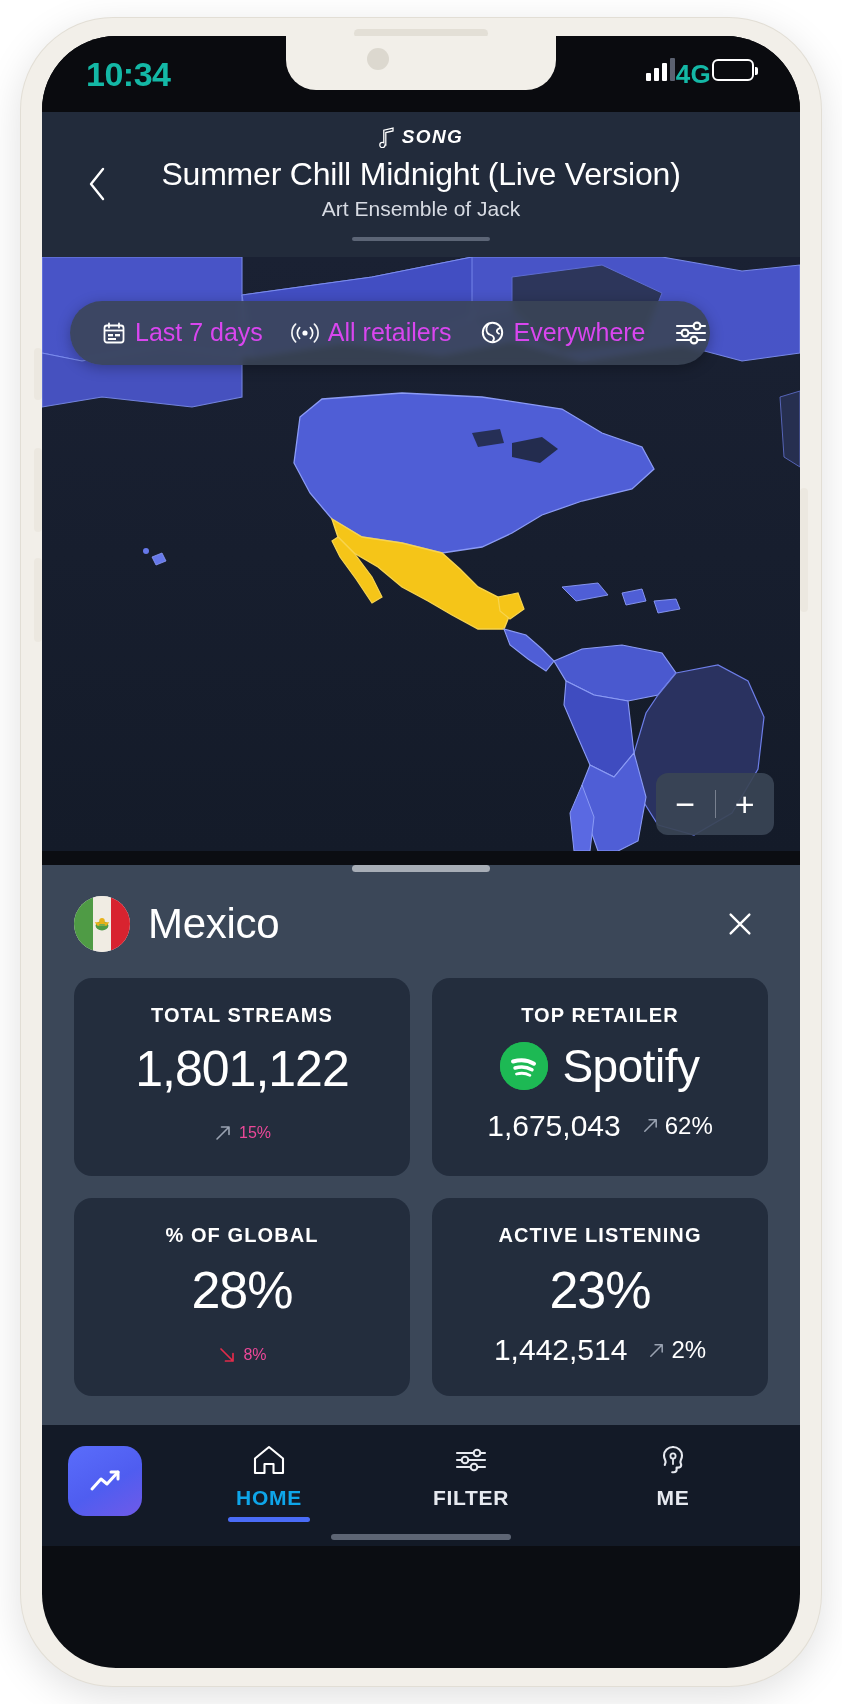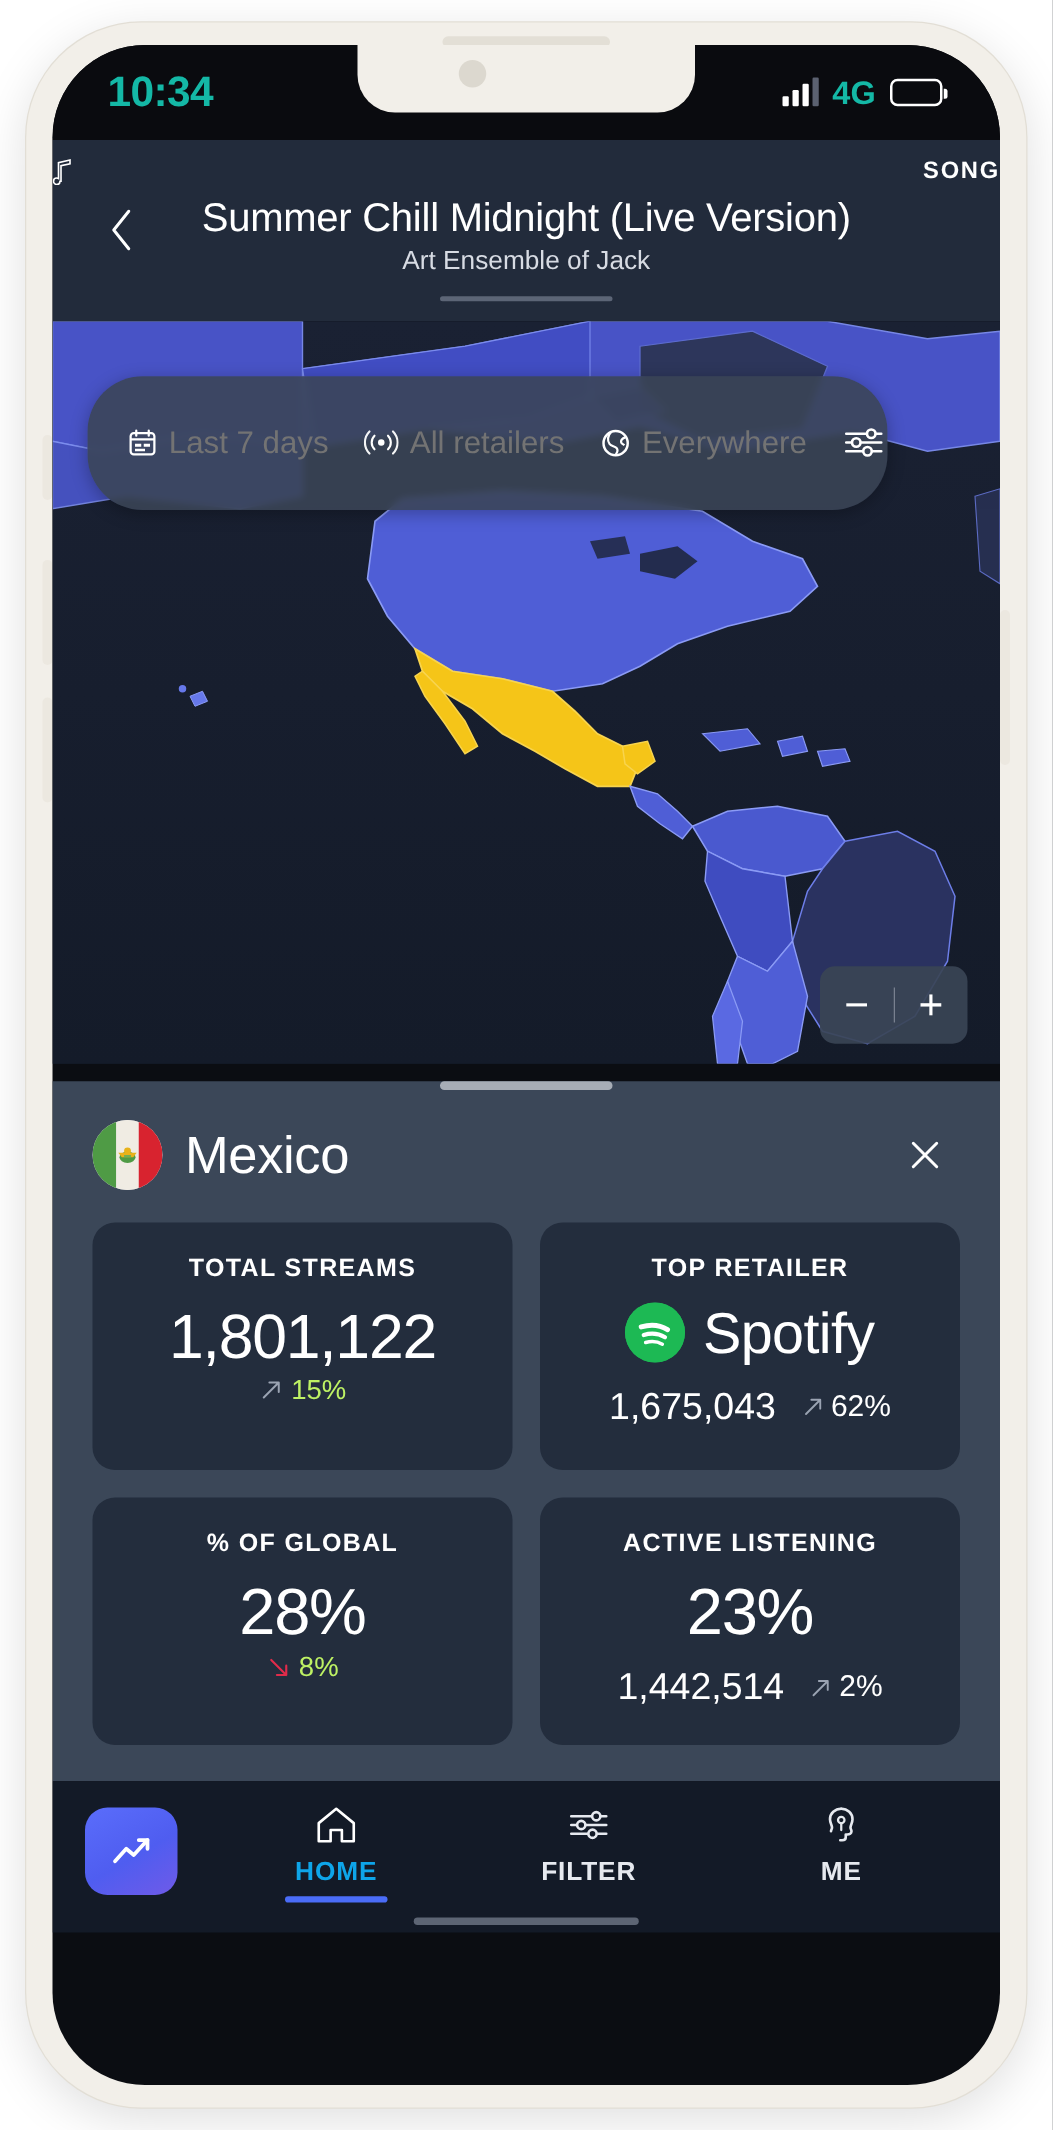--- a/index.html
+++ b/index.html
@@ -39,21 +39,21 @@
     overflow:hidden;
   }
 
   
   .statusbar {
     position:relative; height:76px; background:#0a0b0f;
     display:flex; align-items:center; justify-content:space-between;
     padding:0 46px 0 44px; color:#14b8a6;
   }
   .status-time { font-size:34px; font-weight:700; letter-spacing:-.5px; }
-  .status-right { display:flex; align-items:center; gap:11px; }
+  .status-right { display:flex; align-items:flex-start; gap:1px; }
   .sig-bars { display:flex; align-items:flex-end; gap:3px; height:22px; }
   .sig-bars i { display:block; width:5px; background:#fff; border-radius:1px; }
   .sig-bars i:nth-child(1){ height:8px; }
   .sig-bars i:nth-child(2){ height:13px; }
   .sig-bars i:nth-child(3){ height:18px; }
   .sig-bars i:nth-child(4){ height:23px; background:#5b6170; }
   .net-label { font-size:26px; font-weight:700; letter-spacing:.3px; }
   .battery {
     position:relative; width:42px; height:22px;
     border:2.5px solid #fff; border-radius:6px; padding:2px;
@@ -75,22 +75,22 @@
     width:22px; height:22px; border-radius:50%;
     background:#dcd8cf;
   }
 
   
   .app-header {
     position:relative; background:#222b3b;
     padding:14px 0 16px; color:#fff; text-align:center;
   }
   .song-kicker {
-    display:flex; align-items:center; justify-content:space-between; gap:7px;
-    font-size:19px; font-weight:700; letter-spacing:1.4px;
+    display:flex; align-items:center; justify-content:center; gap:7px;
+    font-size:19px; font-weight:700; letter-spacing:1.4px;font-style:italic;
   }
   .song-title {
     margin-top:8px; font-size:32px; font-weight:400; letter-spacing:-.2px;
     padding:0 72px; line-height:1.15;
   }
   .song-artist { margin-top:4px; font-size:21px; color:#d7dbe3; font-weight:400; }
   .back-chevron {
     position:absolute; left:38px; top:50%; transform:translateY(-50%);
     width:34px; height:34px; display:flex; align-items:center; justify-content:center;
   }
@@ -98,26 +98,26 @@
     width:138px; height:4px; border-radius:3px; background:#5c6576;
     margin:16px auto 0;
   }
 
   
   .map-wrap { position:relative; height:594px; background:#151c2b; overflow:hidden; }
   .map-svg { position:absolute; left:0; top:0; width:758px; height:594px; display:block; }
 
   
   .filter-bar {
-    position:absolute; left:28px; top:44px; width:640px; height:107px;
+    position:absolute; left:28px; top:44px; width:640px; height:64px;
     background:rgba(58,68,85,.88);
     border-radius:44px;
     display:flex; align-items:center; gap:28px;
     padding:0 26px 0 32px;
-    color:#737373;
+    color:#d946ef;
     backdrop-filter:blur(3px);
     box-shadow:0 3px 14px rgba(0,0,0,.28);
   }
   .filter-chip { display:flex; align-items:center; gap:9px; font-size:25px; white-space:nowrap; }
   .filter-settings { margin-left:auto; display:flex; align-items:center; }
 
   
   .map-zoom {
     position:absolute; right:26px; bottom:16px;
     width:118px; height:62px;
@@ -177,22 +177,22 @@
   }
   .card-label {
     font-size:20px; font-weight:700; letter-spacing:1.1px; color:#ffffff;
   }
   .card-value {
     margin-top:16px; font-size:50px; font-weight:300; letter-spacing:-1px;
     line-height:1.05;
   }
   .card-value.pct { font-size:52px; }
   .card-delta {
-    margin-top:4px; font-size:22px; display:flex; align-items:center;
-    justify-content:center; gap:6px; color:#bef264; font-weight:400;
+    margin-top:28px; font-size:16px; display:flex; align-items:center;
+    justify-content:center; gap:6px; color:#ec4899; font-weight:400;
   }
   .arrow-up, .arrow-dn { display:inline-block; }
   .card-sub-row {
     margin-top:16px; display:flex; align-items:center; justify-content:center;
     gap:20px; font-size:30px; font-weight:300;
   }
   .card-sub-row .delta {
     font-size:24px; display:flex; align-items:center; gap:5px;
   }
   .retailer-row {

